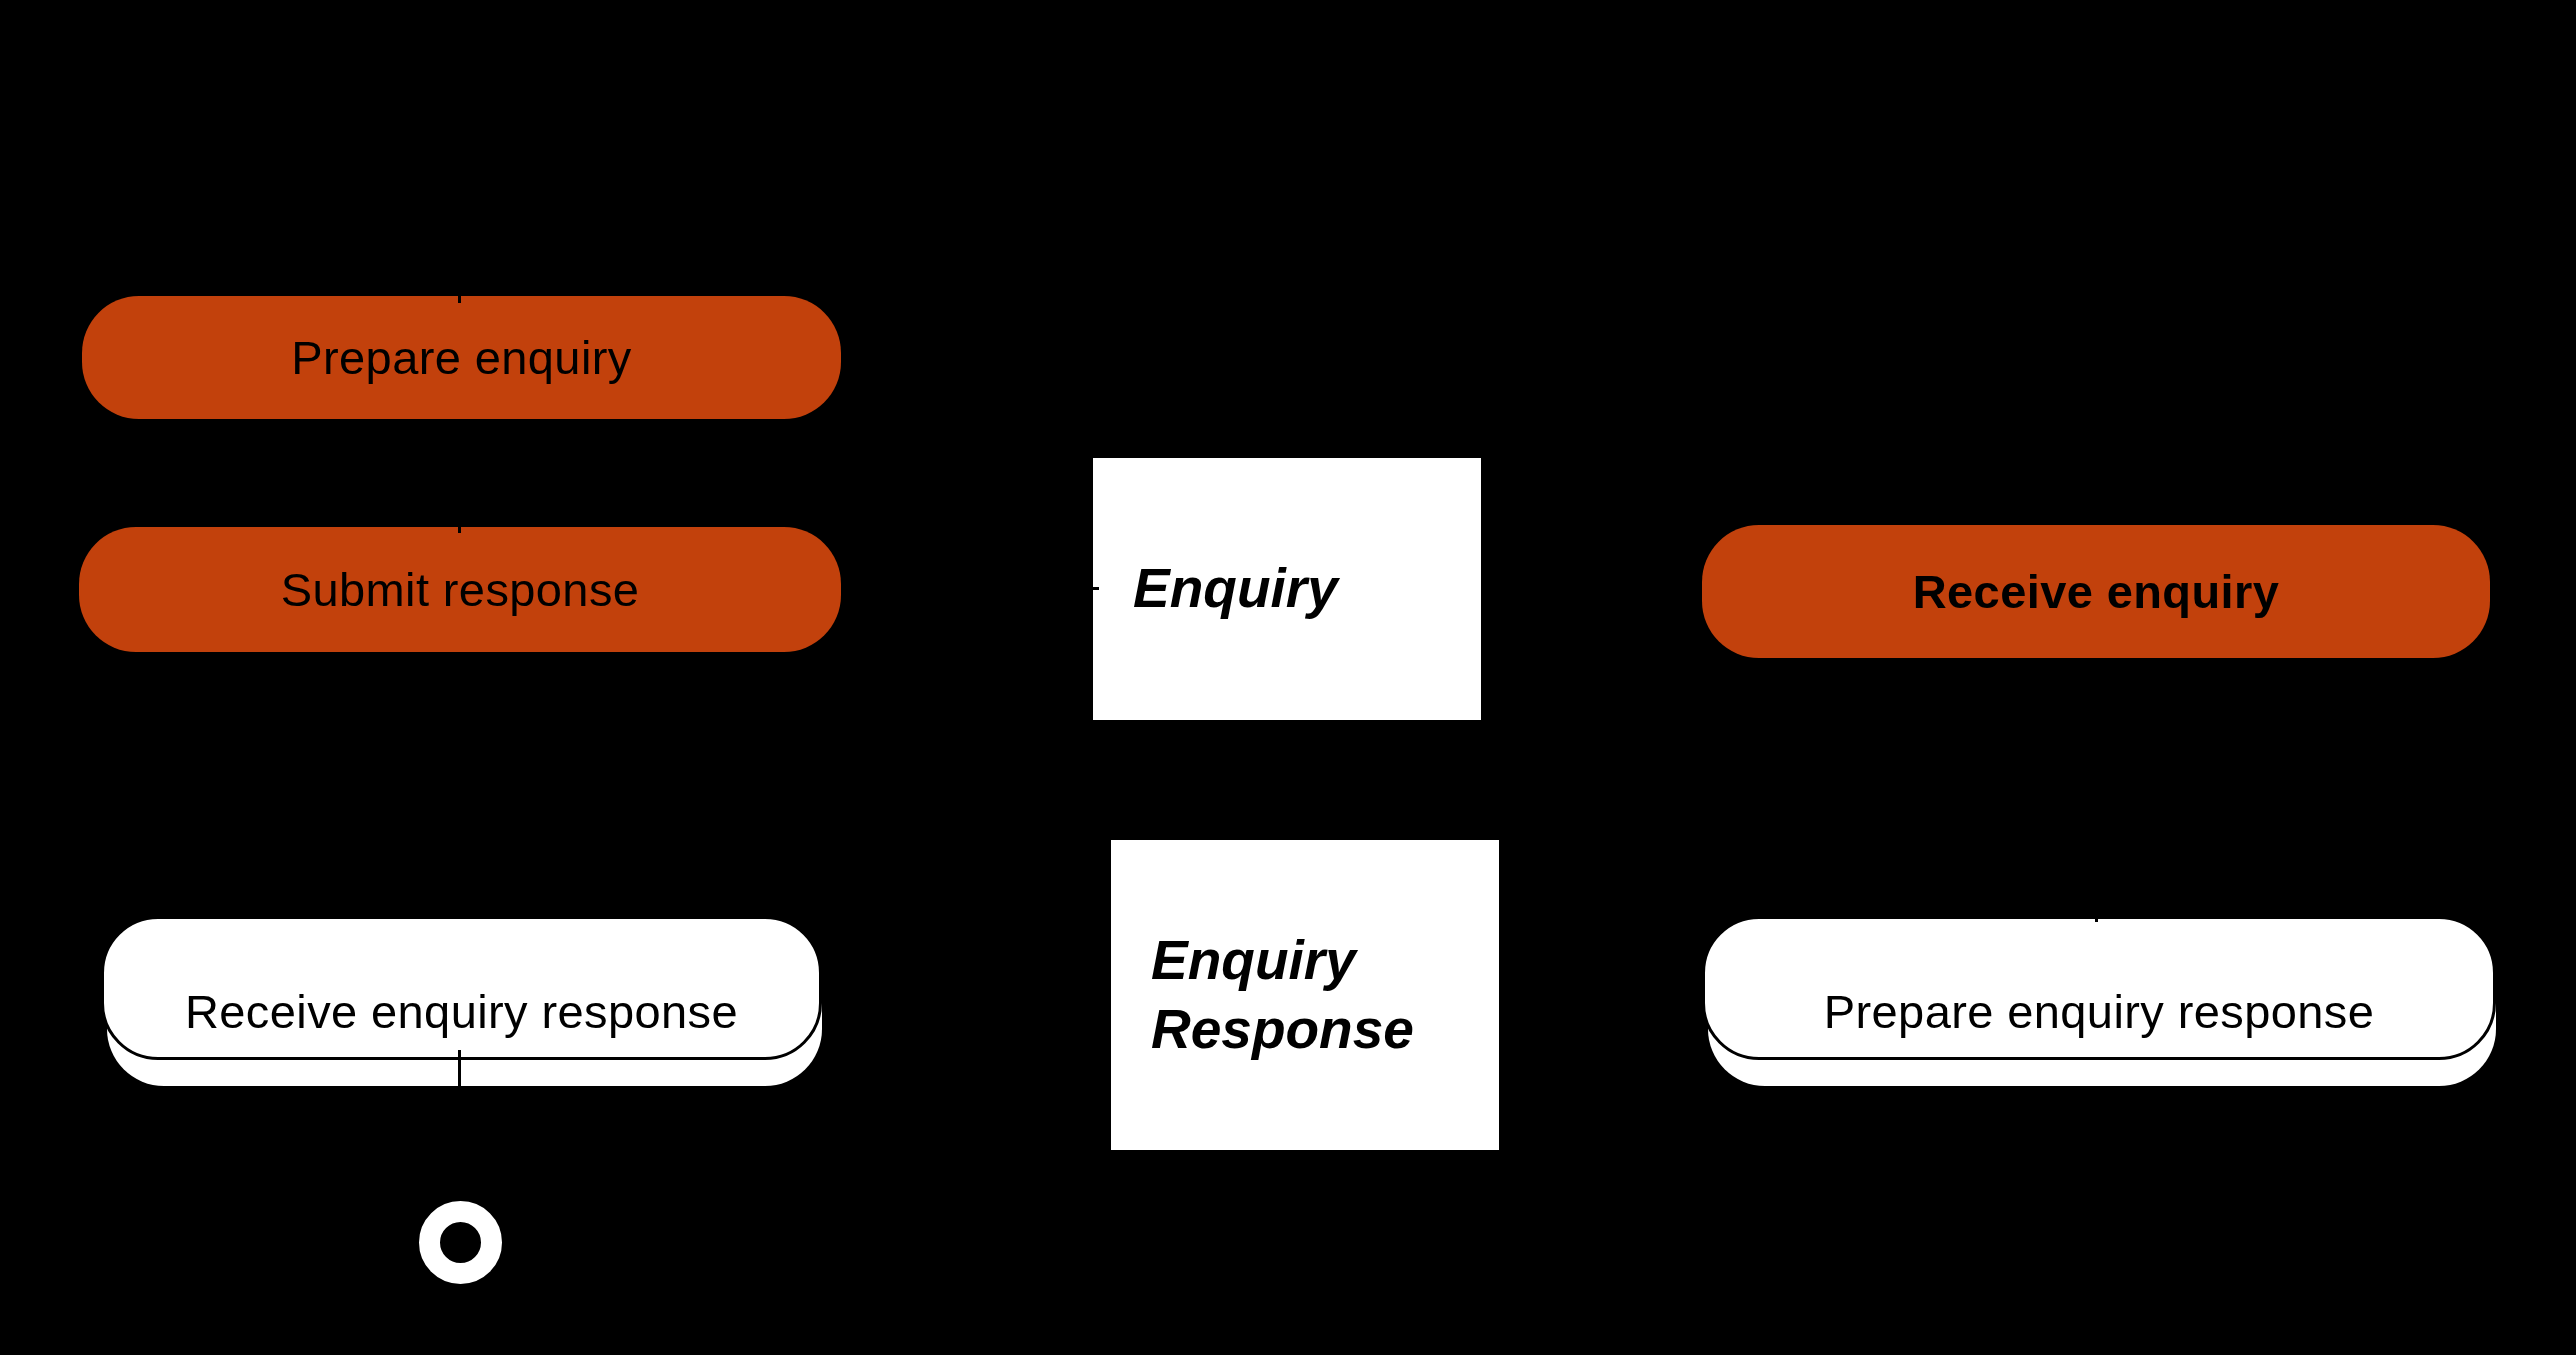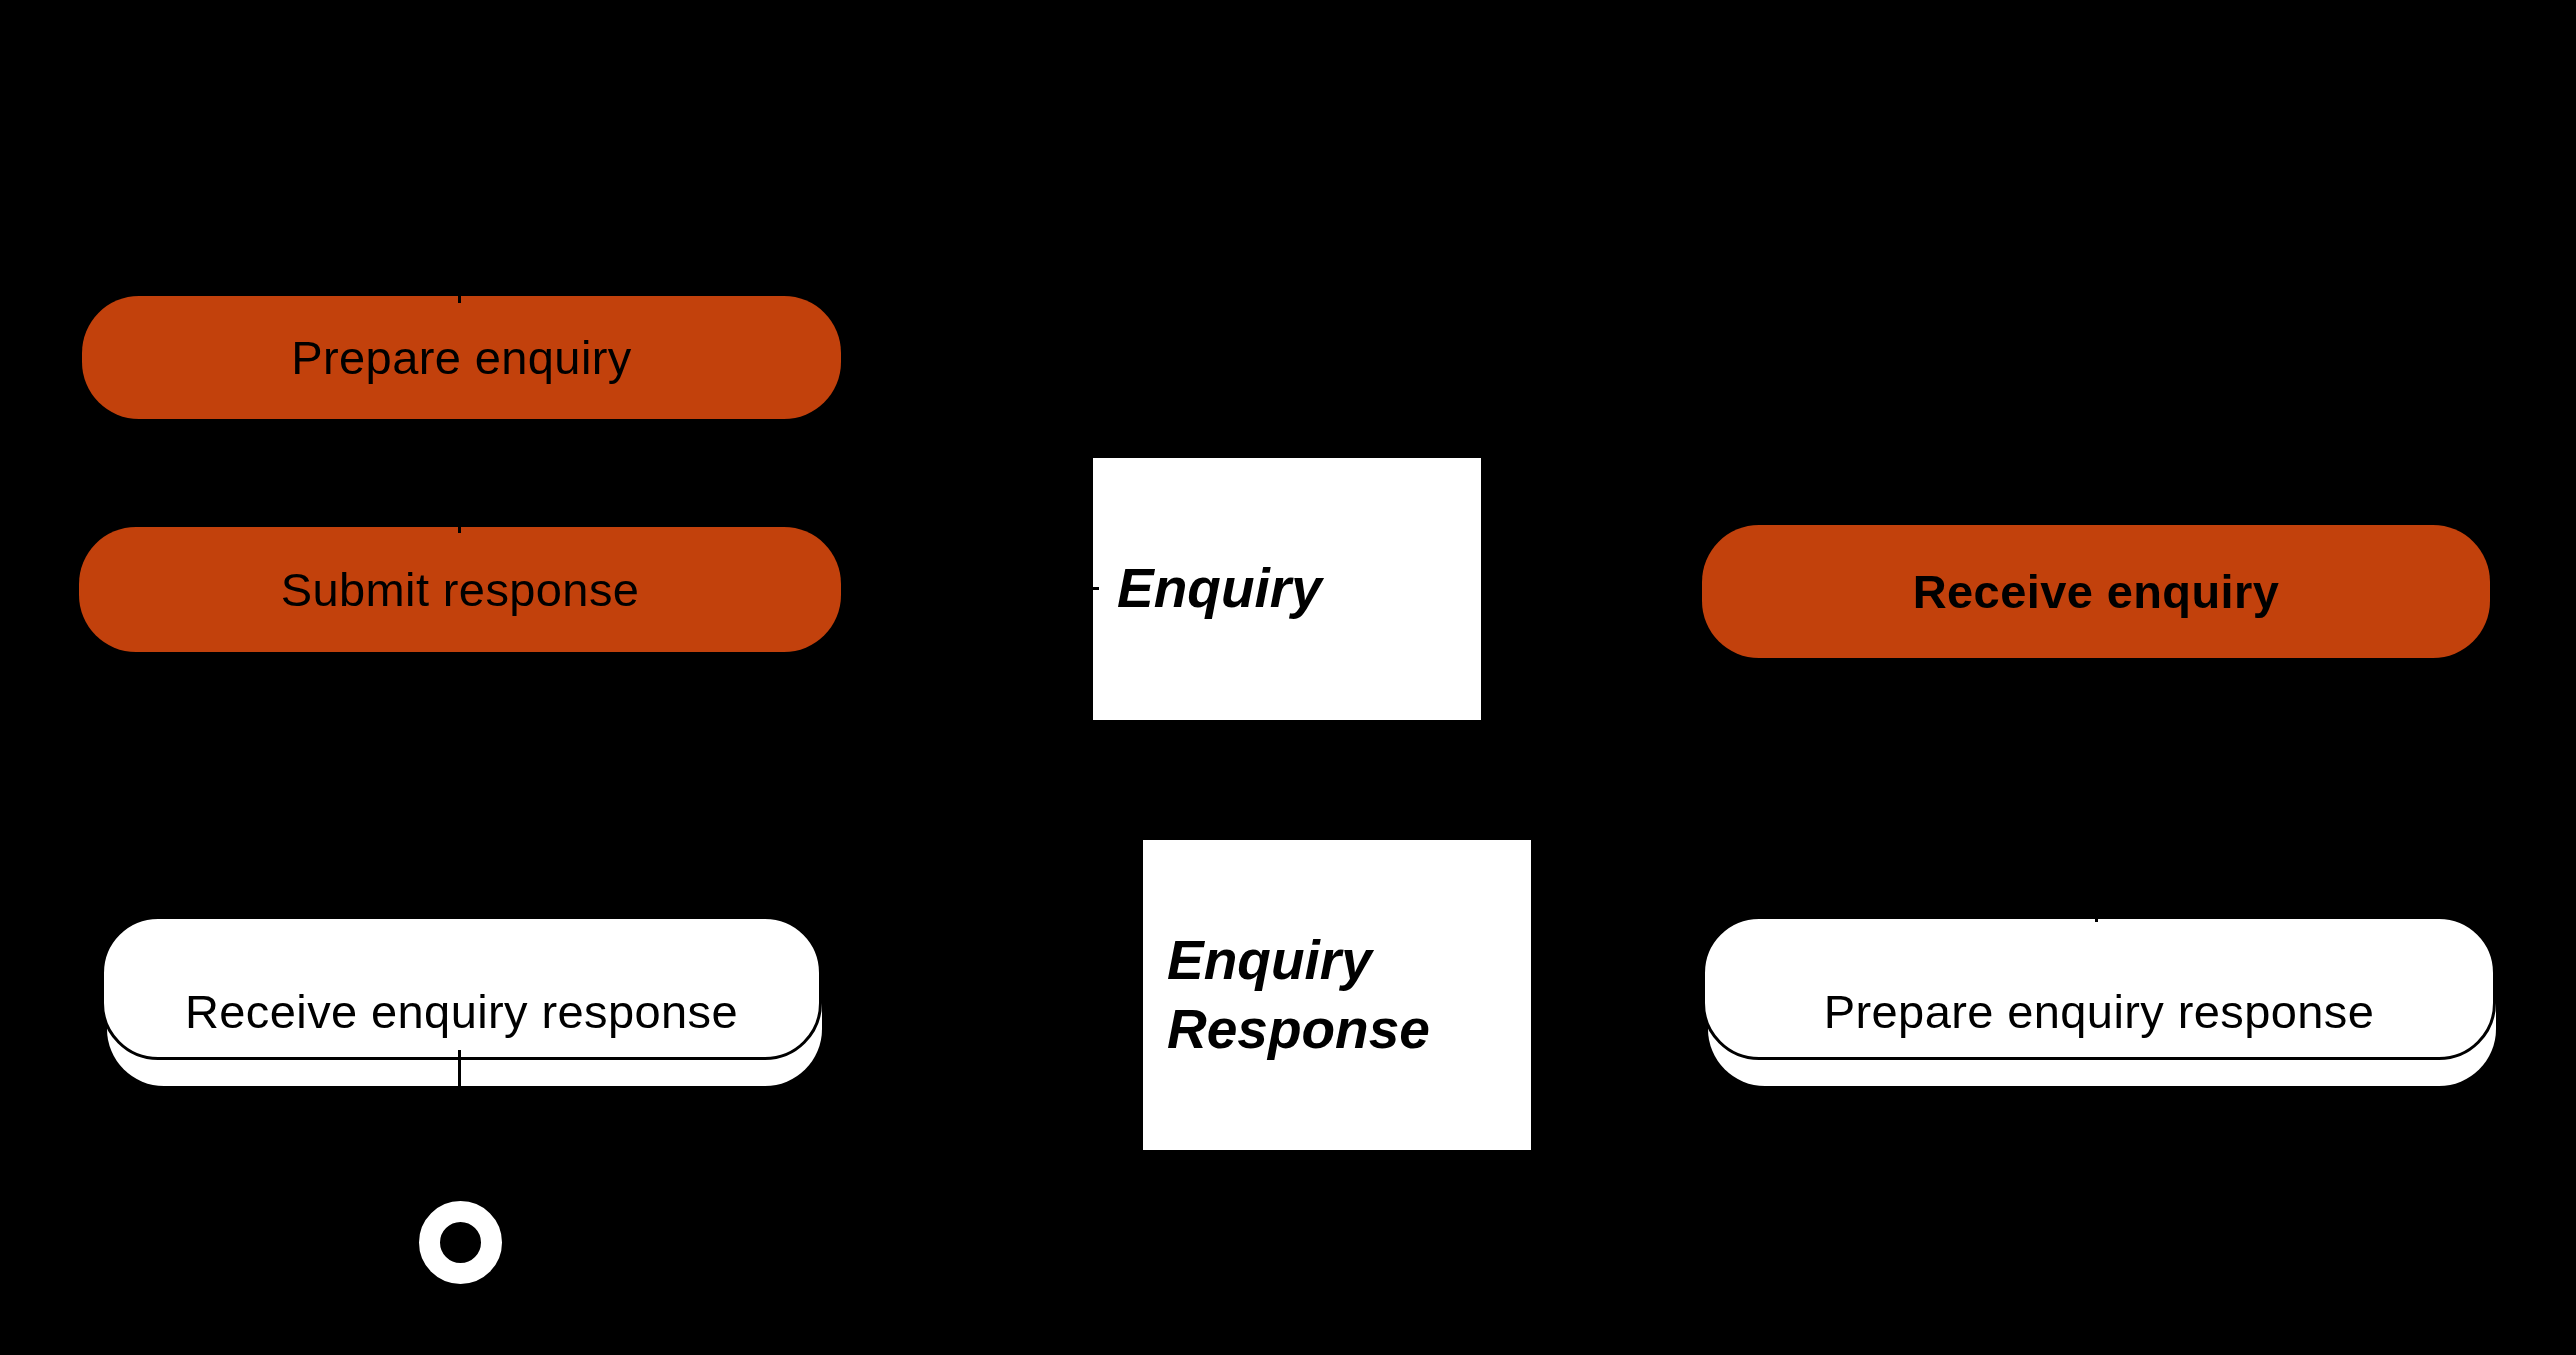--- a/index.html
+++ b/index.html
@@ -61,21 +61,21 @@
     background: #ffffff;
     display: flex;
     align-items: center;
   }
   .data-object .label {
     color: #000000;
     font-size: 55px;
     font-weight: bold;
     font-style: italic;
     line-height: 1.26;
-    padding-left: 24px;
+    padding-left: 40px;
     padding-right: 18px;
   }
 
   
   .end-event {
     position: absolute;
     width: 41px;
     height: 41px;
     background: #000000;
     border: 21px solid #ffffff;
@@ -102,21 +102,21 @@
   </div>
 
   <div class="node data-object" style="left:1093px; top:458px; width:388px; height:262px;">
     <span class="label">Enquiry</span>
   </div>
 
   <div class="node task" style="left:1702px; top:525px; width:788px; height:133px;font-weight:bold;">
     <span class="label">Receive enquiry</span>
   </div>
 
-  <div class="node data-object" style="left:1143px; top:840px; width:388px; height:310px;">
+  <div class="node data-object" style="left:1111px; top:840px; width:388px; height:310px;">
     <span class="label" style="max-width:301px;">Enquiry Response</span>
   </div>
 
   <div class="node stack" style="left:101px; top:916px; width:722px; height:170px;">
     <div class="back" style="left:6px; top:32px; width:715px; height:138px;"></div>
     <div class="front" style="left:0px; top:0px; width:715px; height:138px;">
       <span class="label">Receive enquiry response</span>
     </div>
   </div>
 

